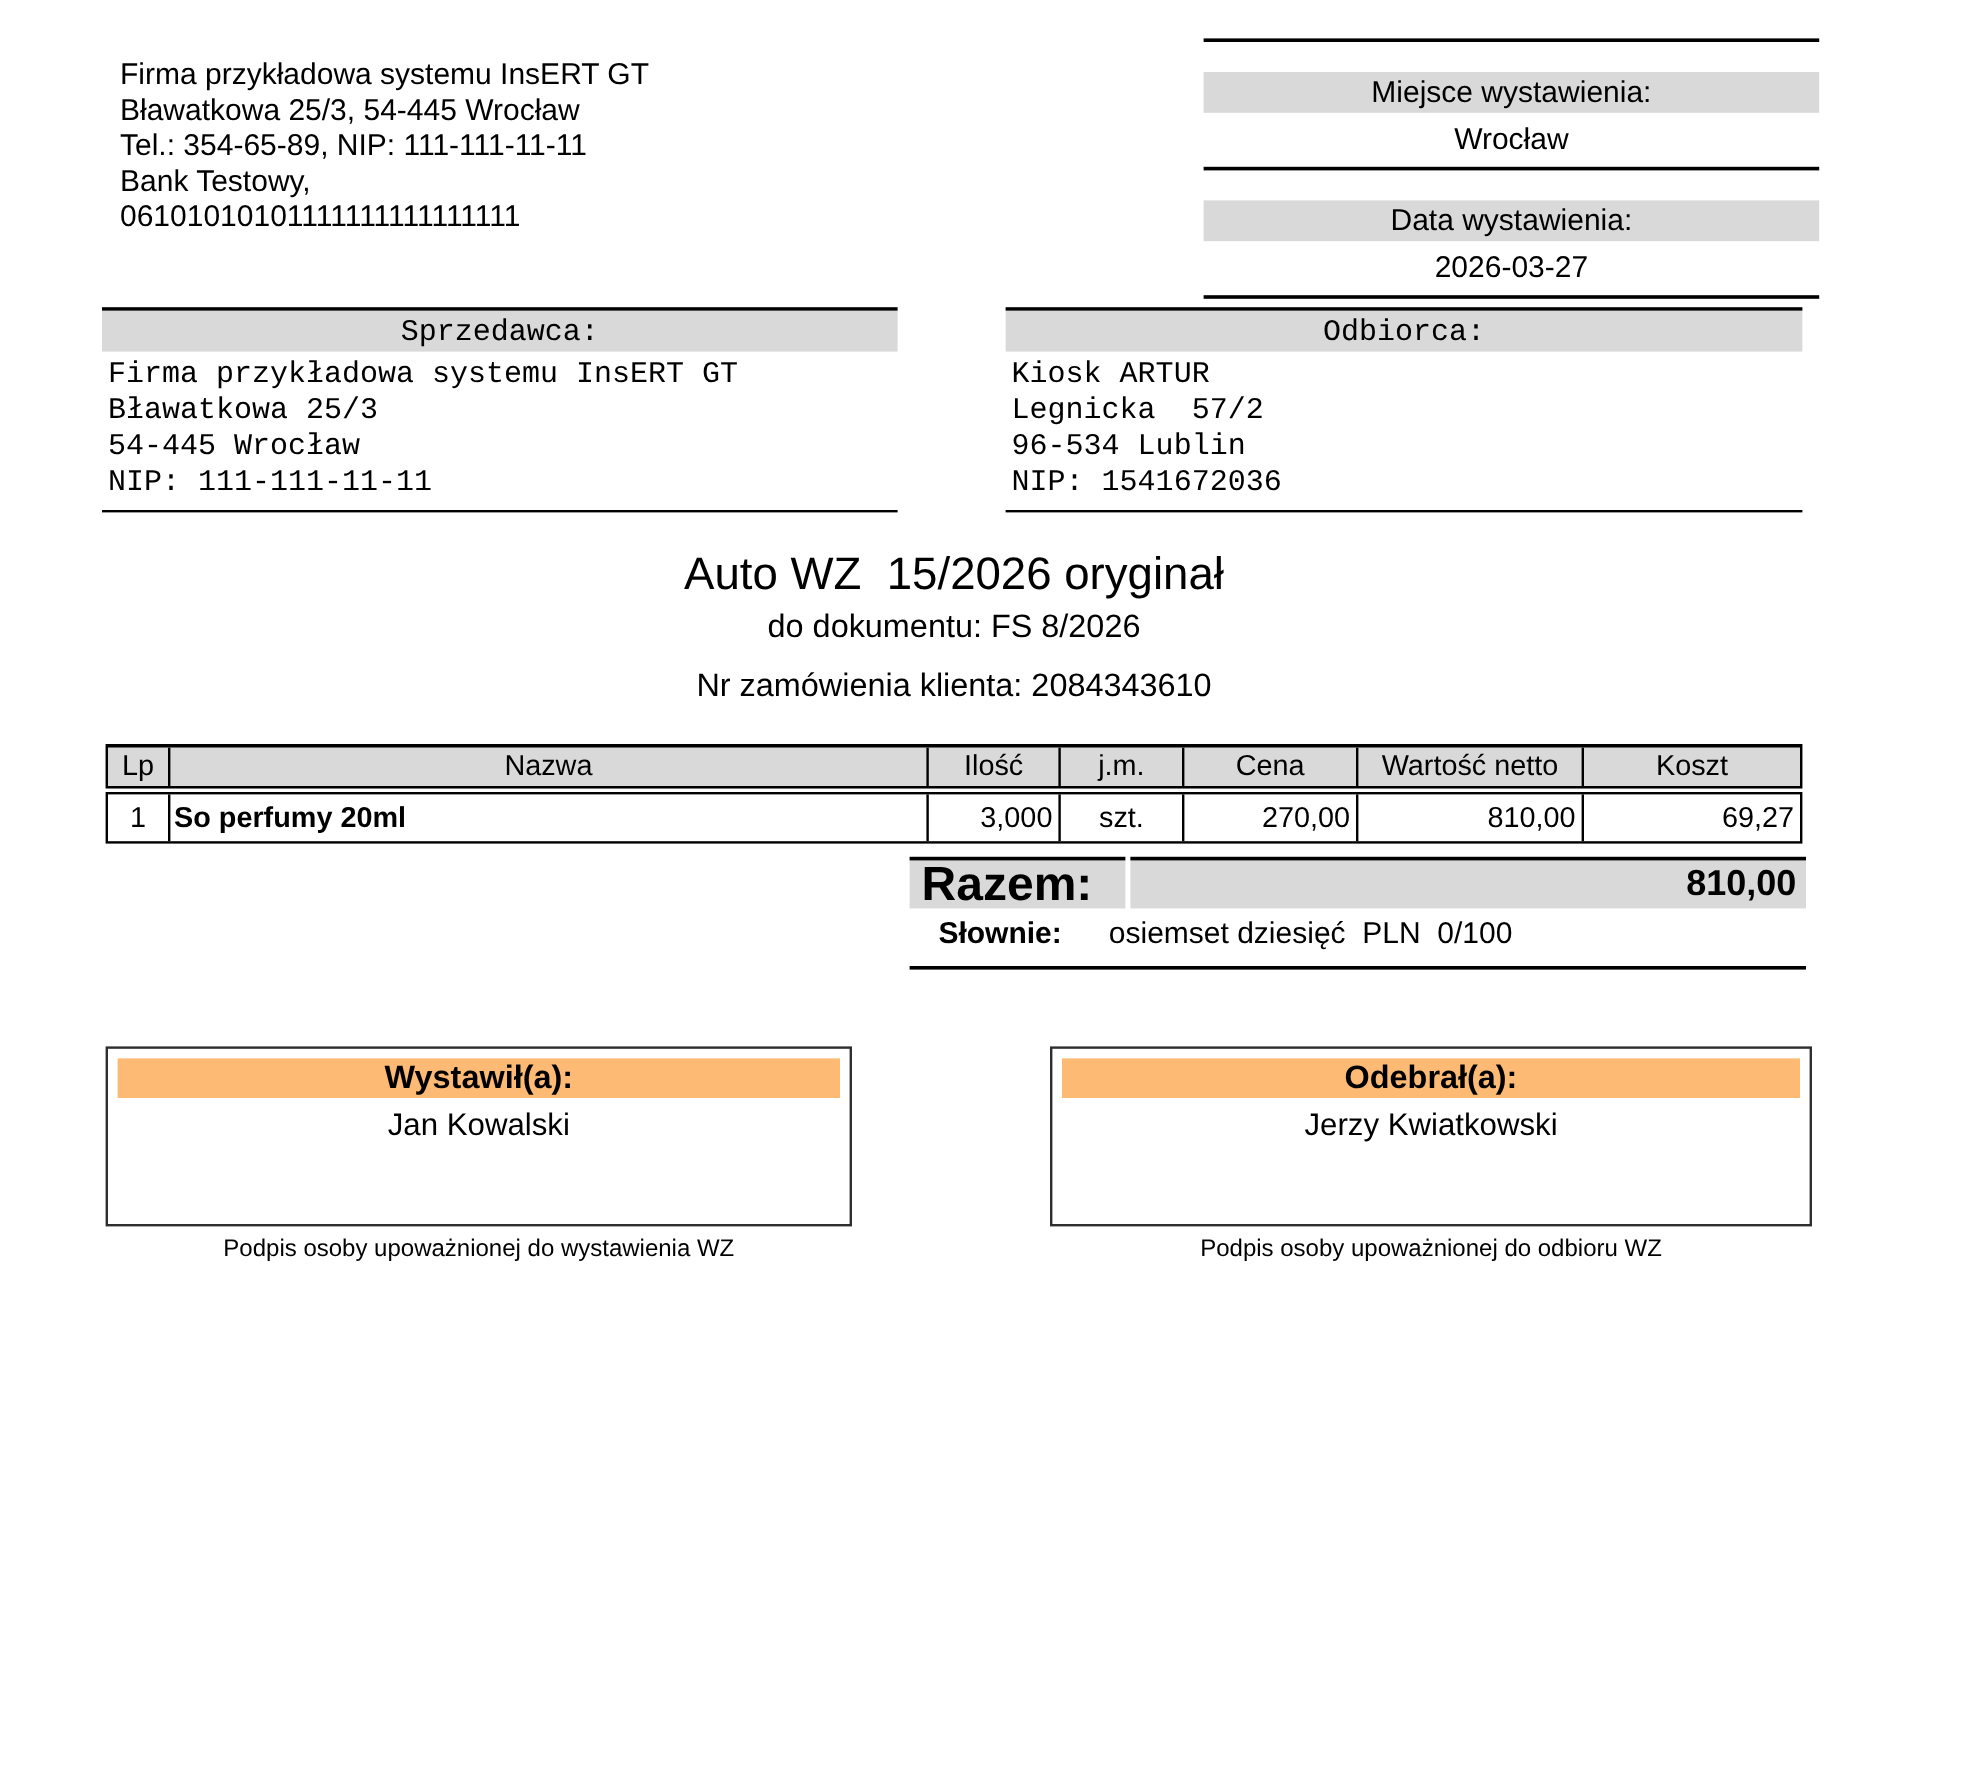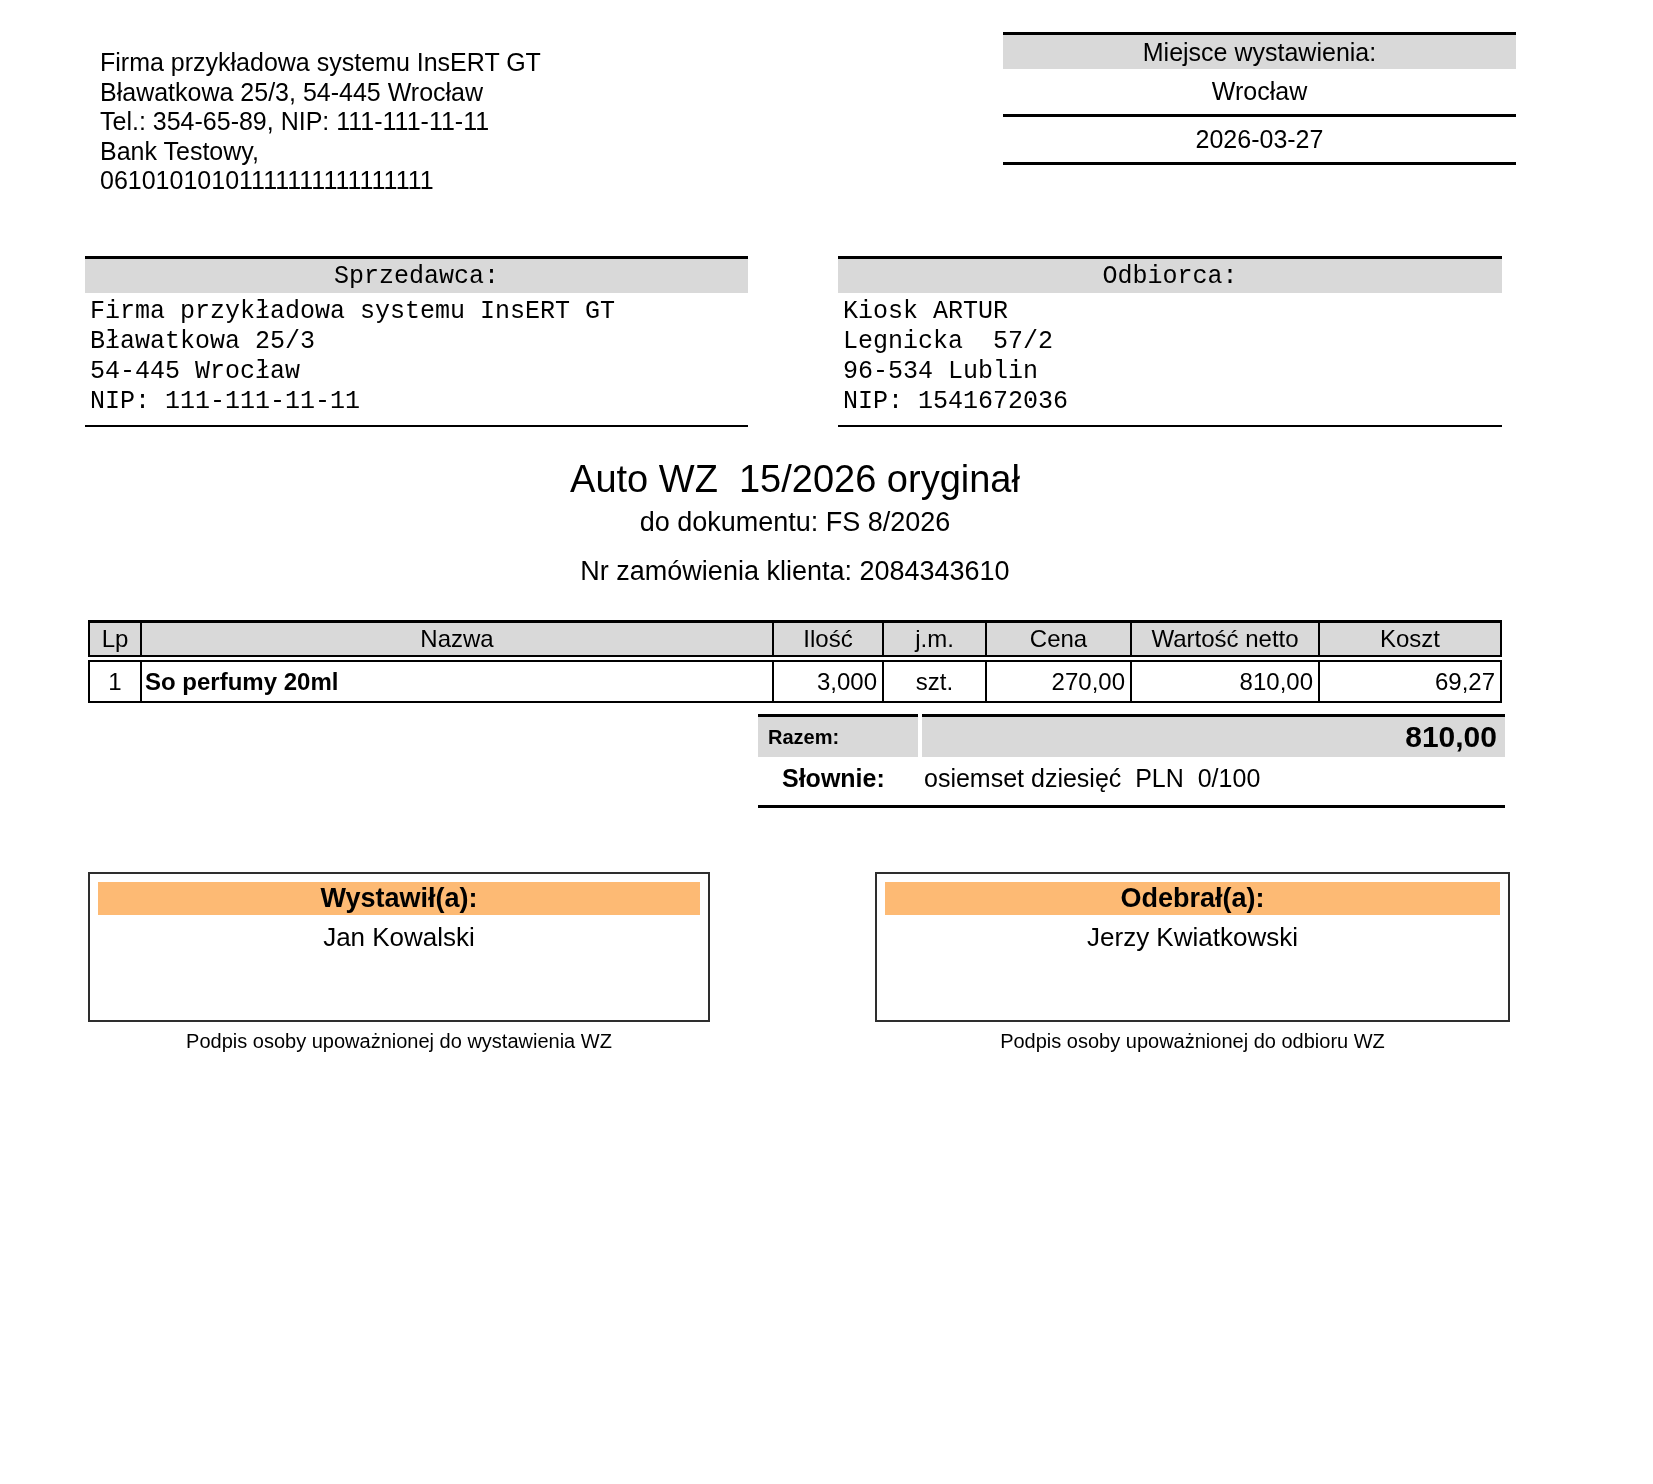--- a/index.html
+++ b/index.html
@@ -6,21 +6,21 @@
   body{font-family:"Liberation Sans","DejaVu Sans",sans-serif;color:#000;}
   .page{position:relative;width:1653px;height:1484px;background:#ffffff;overflow:hidden;}
   .abs{position:absolute;box-sizing:border-box;}
   .pre{white-space:pre;}
 
   
   .company{left:100px;top:48px;width:600px;font-size:25px;line-height:29.5px;}
 
   
   .issuebox{left:1003px;top:32px;width:513px;border-top:3px solid #000;border-bottom:3px solid #000;}
-  .issuebox .bar{height:34px;background:#d9d9d9;display:flex;align-items:center;justify-content:center;font-size:25px;}
+  .issuebox .bar{height:34px;background:#d9d9d9;display:flex;align-items:center;justify-content:center;font-size:25px;margin-top:25px;}
   .issuebox .val{height:45px;display:flex;align-items:center;justify-content:center;font-size:25px;}
   .issuebox .divider{height:3px;background:#000;}
 
   
   .party{border-top:3px solid #000;border-bottom:2px solid #000;font-family:Liberation Mono, monospace;}
   .party .bar{height:34px;background:#d9d9d9;display:flex;align-items:center;justify-content:center;font-size:25px;}
   .party .lines{padding:4px 0 8px 5px;font-size:25px;line-height:30px;}
   .party.seller{left:85px;top:256px;width:663px;}
   .party.buyer{left:838px;top:256px;width:664px;}
 
@@ -39,21 +39,21 @@
     grid-template-columns:52px 632px 110px 103px 145px 188px 1fr;
     border:2px solid #000;background:#fff;}
   .tblrow > div{border-right:2px solid #000;display:flex;align-items:center;font-size:24px;box-sizing:border-box;padding:0 5px;}
   .tblrow > div:last-child{border-right:none;}
   .c-center{justify-content:center;}
   .c-left{justify-content:flex-start;padding-left:3px!important;font-weight:bold;}
   .c-right{justify-content:flex-end;}
 
   
   .razem{left:758px;top:714px;width:747px;height:43px;display:flex;}
-  .razem .lbl{width:160px;background:#d9d9d9;border-top:3px solid #000;display:flex;align-items:center;padding-left:10px;font-size:20px;font-weight:bold;box-sizing:border-box;}
+  .razem .lbl{width:180px;background:#d9d9d9;border-top:3px solid #000;display:flex;align-items:center;padding-left:10px;font-size:40px;font-weight:bold;box-sizing:border-box;}
   .razem .gap{width:4px;background:#fff;}
   .razem .valc{flex:1;background:#d9d9d9;border-top:3px solid #000;display:flex;align-items:center;justify-content:flex-end;padding-right:8px;font-size:30px;font-weight:bold;box-sizing:border-box;}
   .slownie{left:758px;top:764px;width:747px;height:44px;border-bottom:3px solid #000;display:flex;align-items:flex-start;}
   .slownie .lbl{width:150px;padding-left:8px;font-size:25px;font-weight:bold;box-sizing:border-box;margin-left:16px;}
   .slownie .val{font-size:25px;}
 
   
   .sigbox{border:2px solid #2e2e2e;height:150px;}
   .sigbox.left{left:88px;top:872px;width:622px;}
   .sigbox.right{left:875px;top:872px;width:635px;}
@@ -73,20 +73,21 @@
     <div>Bławatkowa 25/3, 54-445 Wrocław</div>
     <div>Tel.: 354-65-89, NIP: 111-111-11-11</div>
     <div>Bank Testowy,</div>
     <div>06101010101111111111111111</div>
   </div>
 
   <div class="abs issuebox">
     <div class="bar">Miejsce wystawienia:</div>
     <div class="val">Wrocław</div>
     <div class="divider"></div>
+    <div class="bar">Data wystawienia:</div>
     <div class="val">2026-03-27</div>
   </div>
 
   <div class="abs party seller">
     <div class="bar">Sprzedawca:</div>
     <div class="lines">
       <div class="pre">Firma przykładowa systemu InsERT GT</div>
       <div class="pre">Bławatkowa 25/3</div>
       <div class="pre">54-445 Wrocław</div>
       <div class="pre">NIP: 111-111-11-11</div>

